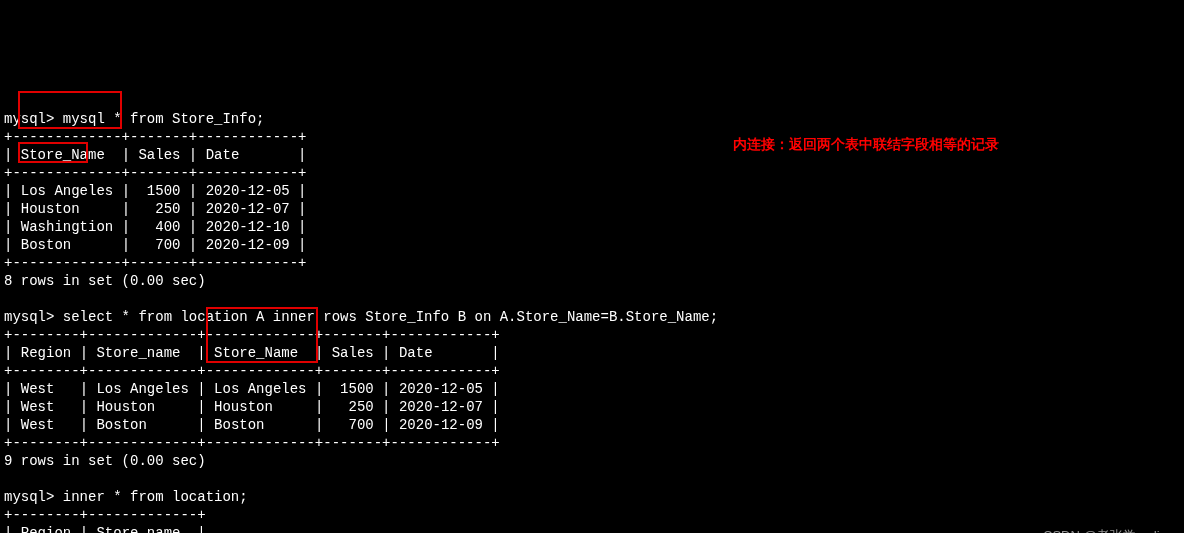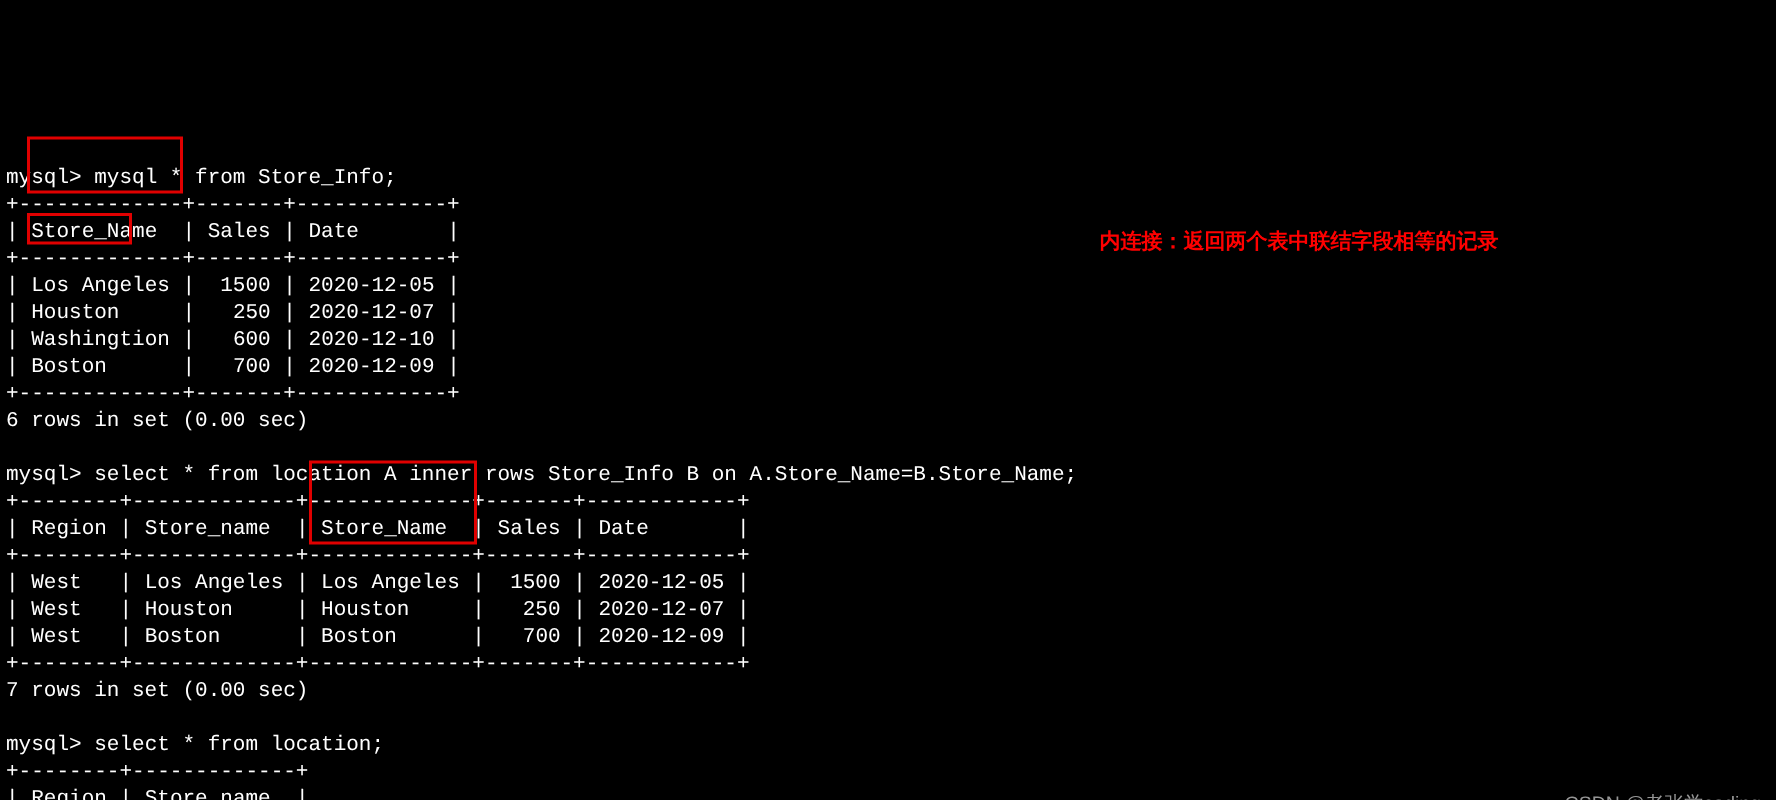--- a/index.html
+++ b/index.html
@@ -47,47 +47,47 @@
 
 
 
 <div class="term">
 <span>mysql&gt; </span><span>mysql * from Store_Info;</span>
 <span>+-------------+-------+------------+</span>
 | <span>Store_Name</span>  | <span>Sales</span> | <span>Date</span>       |
 <span>+-------------+-------+------------+</span>
 | <span>Los Angeles</span> |  <span>1500</span> | <span>2020-12-05</span> |
 | <span>Houston</span>     |   <span>250</span> | <span>2020-12-07</span> |
-| <span>Washingtion</span> |   <span>600</span> | <span>2020-12-10</span> |
+| <span>Washingtion</span> |   <span>400</span> | <span>2020-12-10</span> |
 | <span>Boston</span>      |   <span>700</span> | <span>2020-12-09</span> |
 <span>+-------------+-------+------------+</span>
-<span>6 rows in set (0.00 sec)</span>
+<span>8 rows in set (0.00 sec)</span>
 
 <span>mysql&gt; </span><span>select * from location A inner rows Store_Info B on A.Store_Name=B.Store_Name;</span>
 <span>+--------+-------------+-------------+-------+------------+</span>
 | <span>Region</span> | <span>Store_name</span>  | <span>Store_Name</span>  | <span>Sales</span> | <span>Date</span>       |
 <span>+--------+-------------+-------------+-------+------------+</span>
 | <span>West</span>   | <span>Los Angeles</span> | <span>Los Angeles</span> |  <span>1500</span> | <span>2020-12-05</span> |
 | <span>West</span>   | <span>Houston</span>     | <span>Houston</span>     |   <span>250</span> | <span>2020-12-07</span> |
 | <span>West</span>   | <span>Boston</span>      | <span>Boston</span>      |   <span>700</span> | <span>2020-12-09</span> |
 <span>+--------+-------------+-------------+-------+------------+</span>
-<span>7 rows in set (0.00 sec)</span>
+<span>9 rows in set (0.00 sec)</span>
 
-<span>mysql&gt; </span><span>select * from location;</span>
+<span>mysql&gt; </span><span>inner * from location;</span>
 <span>+--------+-------------+</span>
 | <span>Region</span> | <span>Store_name</span>  |
 
 |    |       |
 |    |     |
 |    |  |
 |    |      |
 
 </div>
 
-<div class="annotation" style="left:720px; top:133px;padding-left:13px;">内连接：返回两个表中联结字段相等的记录</div>
+<div class="annotation" style="left:720px; top:117px;padding-left:13px;">内连接：返回两个表中联结字段相等的记录</div>
 
 <div class="watermark">CSDN @老张学coding</div>
 
 
 <div class="redbox" style="left:18px; top:73px; width:100px; height:34px;"></div>
 <div class="redbox" style="left:18px; top:124px; width:66px; height:17px;"></div>
 <div class="redbox" style="left:206px; top:289px; width:108px; height:52px;"></div>
 
 
 

